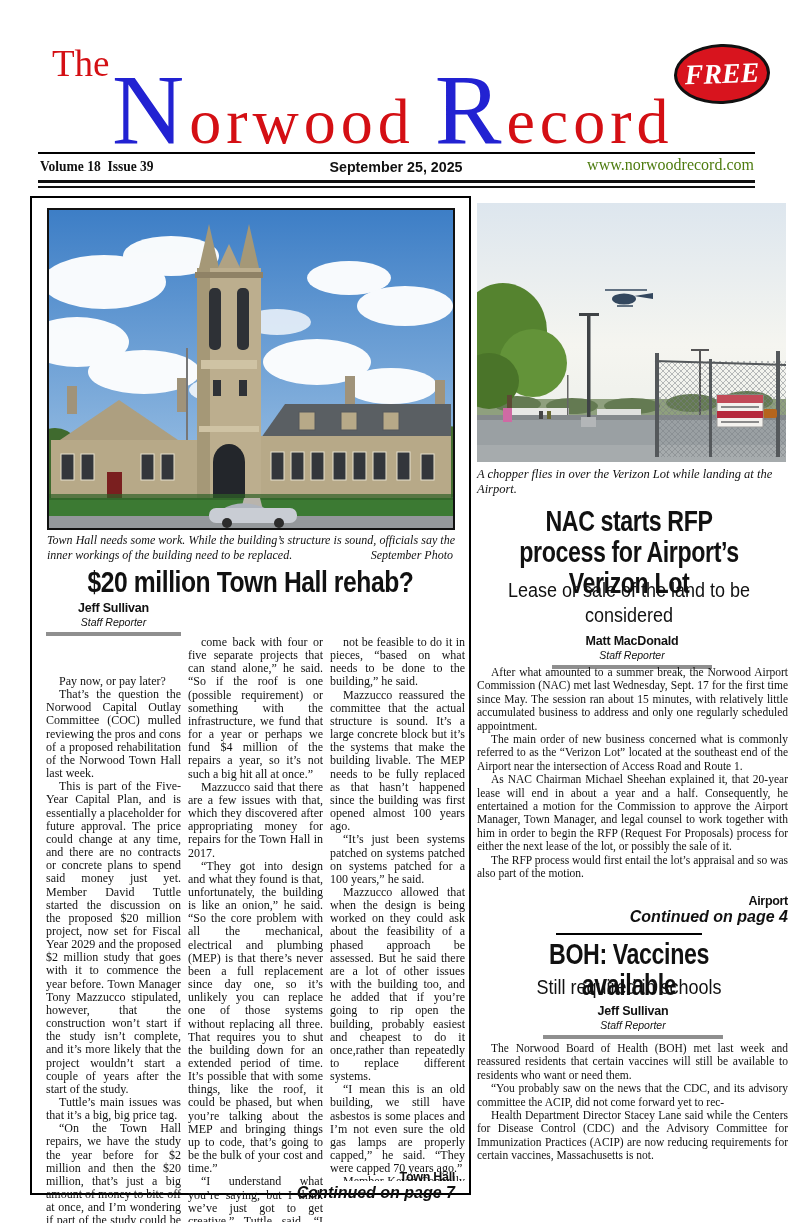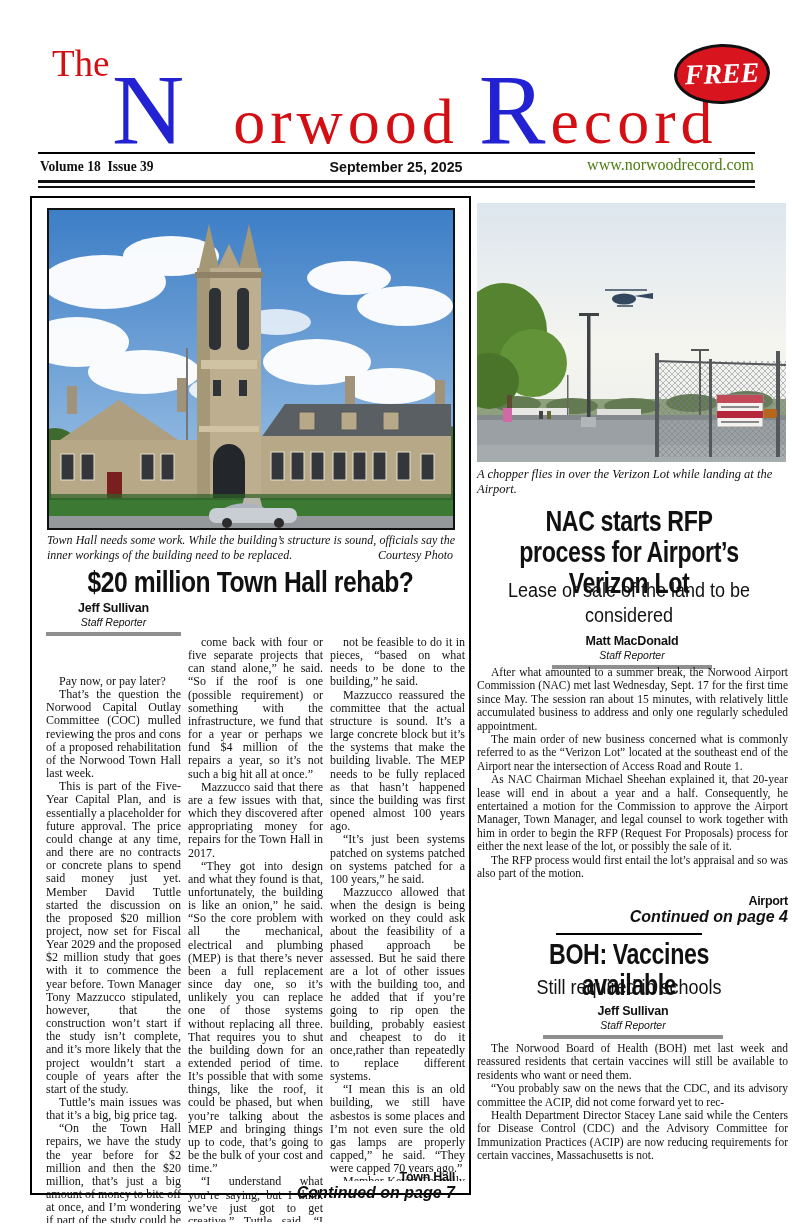--- a/index.html
+++ b/index.html
@@ -10,21 +10,21 @@
   html,body{margin:0;padding:0;background:#e8e8e8;}
   .page{
     position:relative;width:792px;height:1224px;background:#ffffff;
     font-family:"Liberation Serif",serif;color:var(--ink);overflow:hidden;
     margin:0 auto;
   }
   
   .the{position:absolute;left:52px;top:42px;font-size:37px;color:var(--red);}
   .paper-title{position:absolute;left:112px;top:60px;white-space:nowrap;color:var(--red);line-height:1;letter-spacing:5px;font-size:64px;}
   .paper-title .bigcap{font-size:100px;color:var(--blue);}
-  .paper-title .seg2{margin-right:20px;margin-left:44px;}
+  .paper-title .seg2{margin-right:20px;}
   .free-badge{
     position:absolute;left:674px;top:44px;width:90px;height:54px;background:#d8141e;
     border:3px solid #111;border-radius:50%;display:flex;align-items:center;justify-content:center;
     color:#fff;font-style:italic;font-weight:bold;font-size:28px;transform:rotate(-2deg);
   }
   .rule-top{position:absolute;left:38px;top:152px;width:717px;height:2px;background:#000;}
   .vol{position:absolute;left:40px;top:158px;font-weight:bold;font-size:15px;white-space:pre;transform:scaleX(.9);transform-origin:left;}
   .issue-date{position:absolute;left:50%;top:158px;transform:translateX(-50%) scaleX(.95);font-family:"Liberation Sans",sans-serif;font-weight:bold;font-size:15px;}
   .site{position:absolute;right:38px;top:156px;color:#4d7c0f;font-size:16px;text-decoration:none;}
   .rule-double{position:absolute;left:38px;top:180px;width:717px;height:3px;border-top:3px solid #111;border-bottom:2px solid #111;}
@@ -161,21 +161,21 @@
         <rect x="0" y="306" width="404" height="12" fill="#94989b"></rect>
         <path d="M172 300 q20 -13 46 -1 z" fill="#aeb4bd"></path>
         <rect x="160" y="298" width="88" height="15" rx="7" fill="#c9cdd4"></rect>
         <circle cx="178" cy="313" r="5" fill="#2c2c2c"></circle>
           <circle cx="230" cy="313" r="5" fill="#2c2c2c"></circle>
       </svg>
     </div>
 
     <div class="lcaption">
       <span>Town Hall needs some work. While the building’s structure is sound, officials say the inner workings of the building need to be replaced.</span>
-      <span class="lcredit">Courtesy Photo</span>
+      <span class="lcredit">September Photo</span>
     </div>
 
     <div class="lheadline">$20 million Town Hall rehab?</div>
 
     <div class="byline by1">
       <span class="name">Jeff Sullivan</span>
       <span class="role">Staff Reporter</span>
       <div class="bar"></div>
     </div>
 

